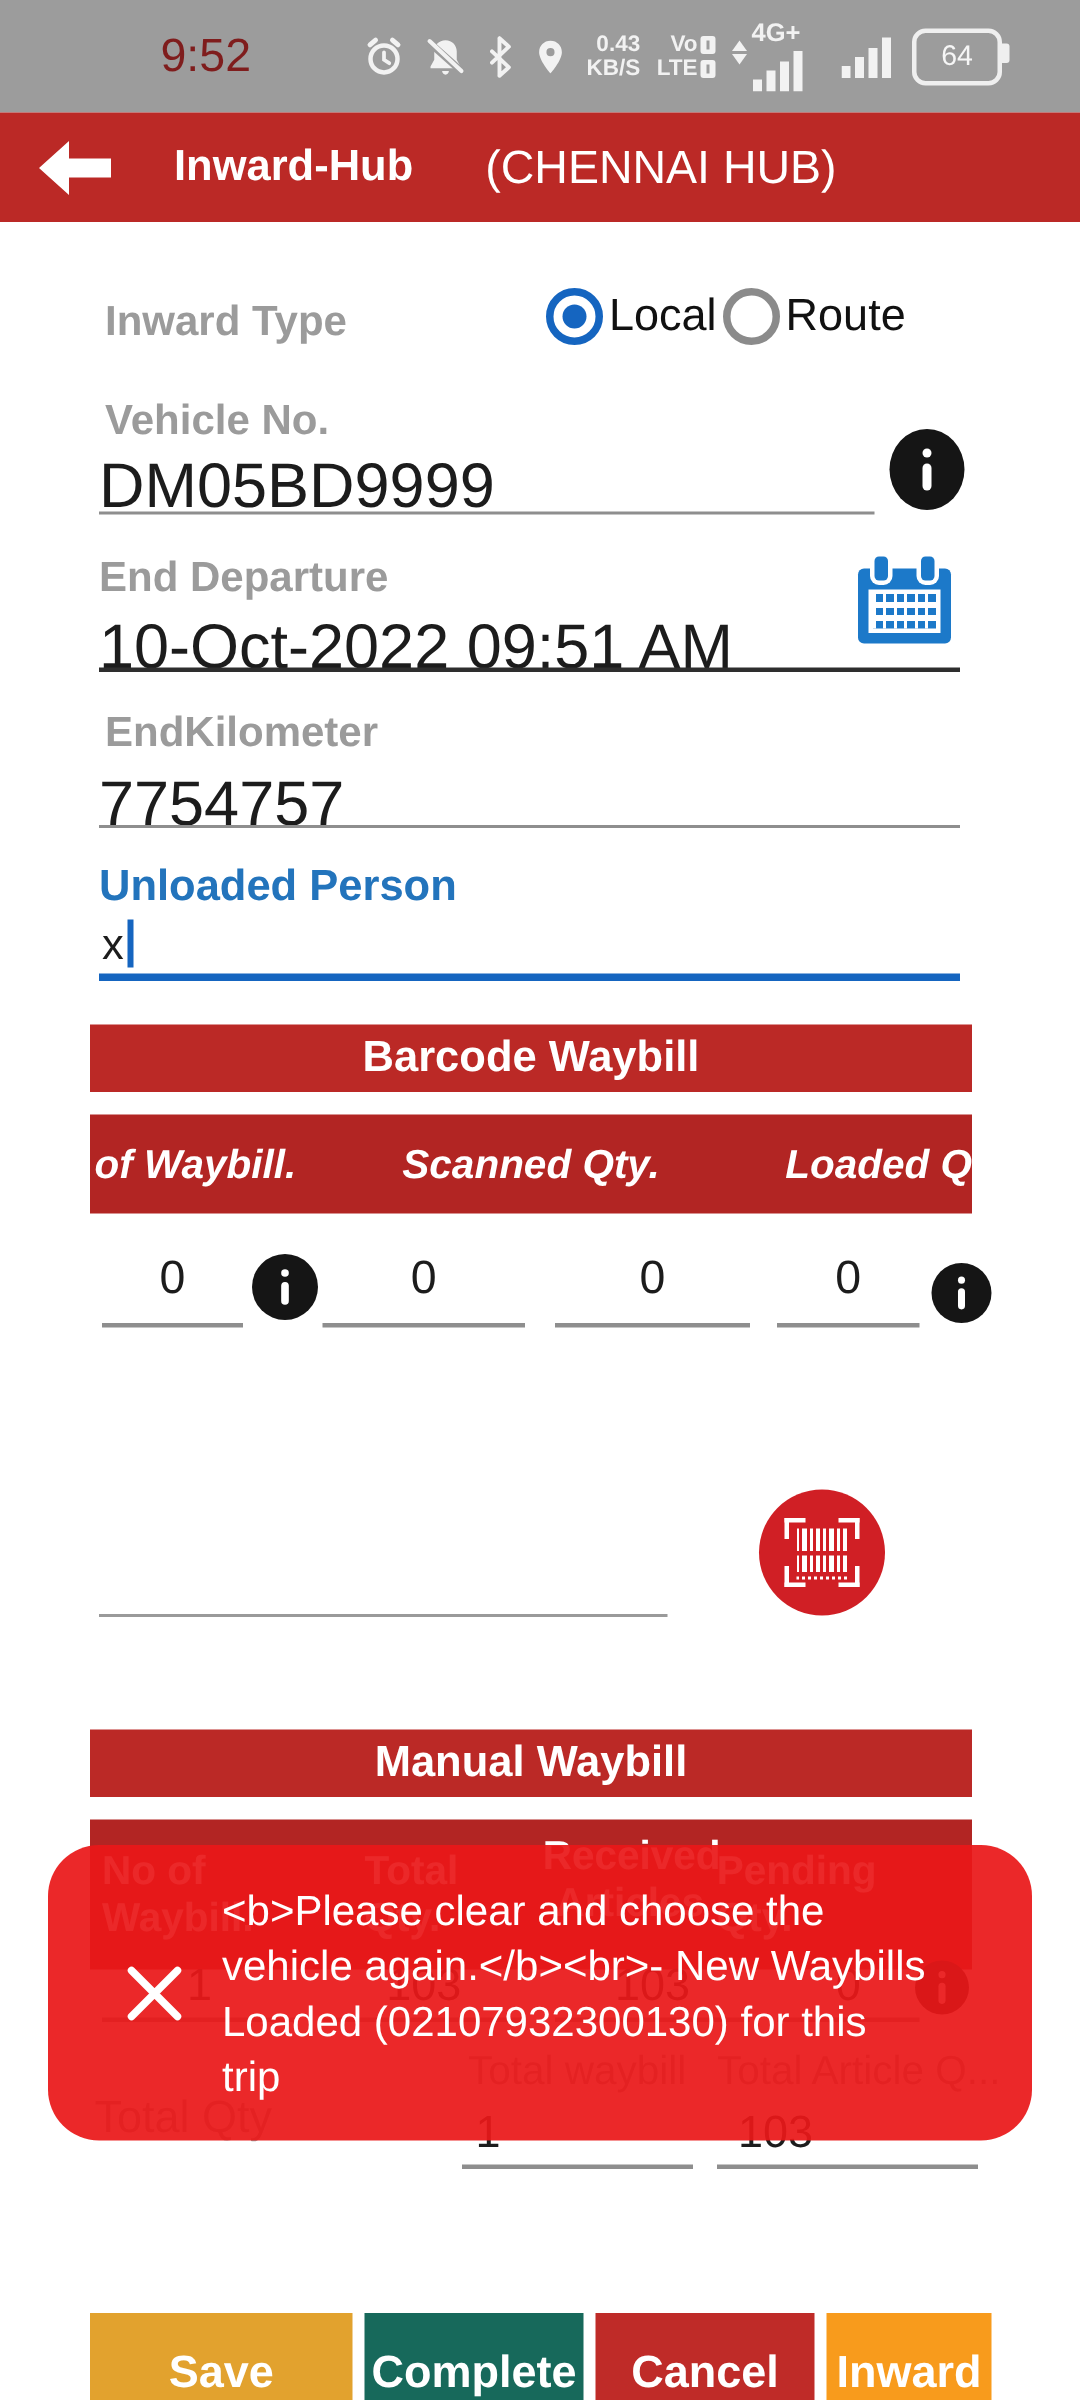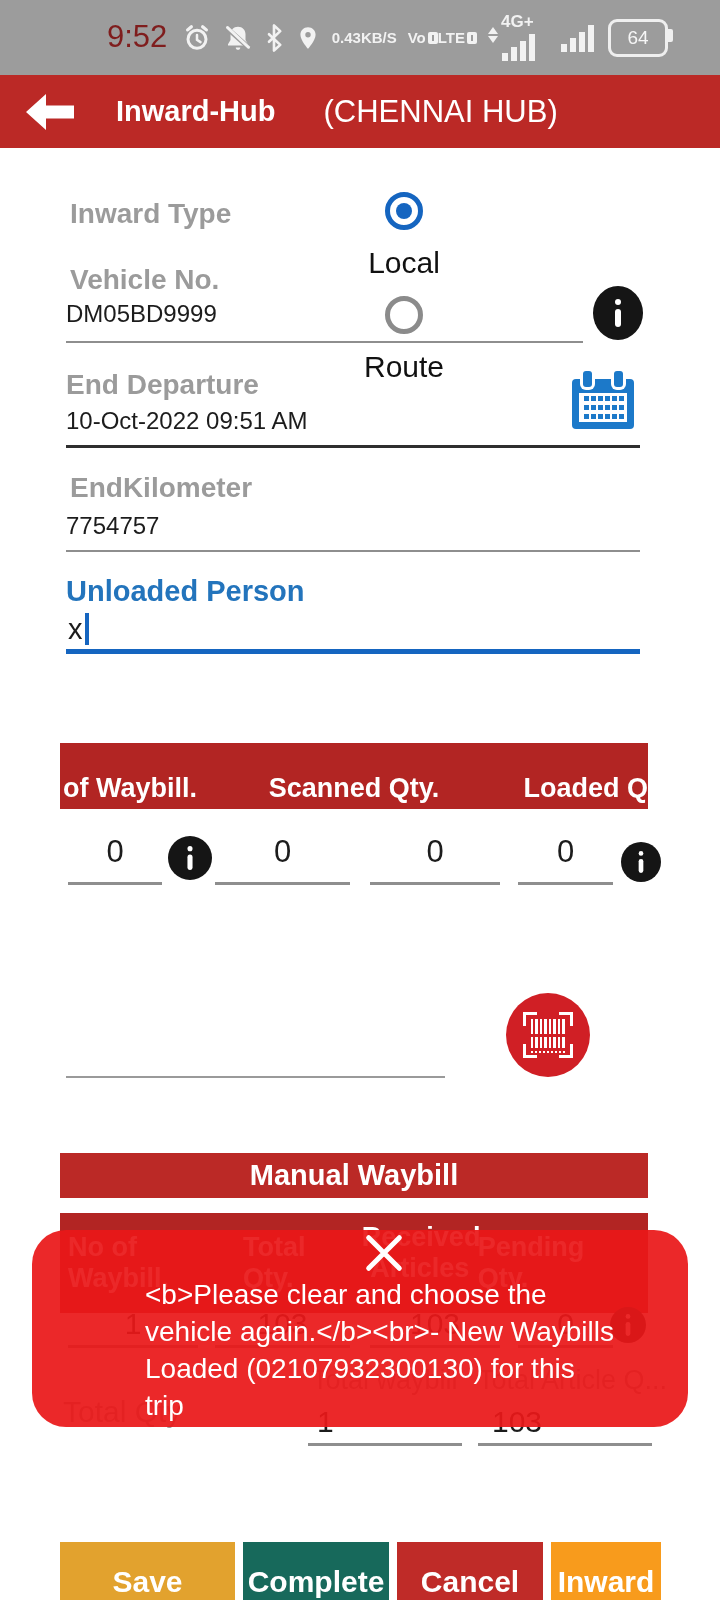--- a/index.html
+++ b/index.html
@@ -3,21 +3,21 @@
 <meta charset="utf-8">
 <style>
   html,body{margin:0;padding:0;background:#e8e8e8;}
   .screen{position:relative;width:720px;height:1600px;background:#ffffff;overflow:hidden;
           font-family:"Liberation Sans",sans-serif;color:#1c1c1c;}
 
   
   .statusbar{position:absolute;top:0;left:0;right:0;height:75px;background:#9c9c9c;}
   .sb-time{position:absolute;left:107px;top:19px;font-size:31px;color:#7f1d1d;}
   .sb-icons{position:absolute;right:52px;top:0;height:75px;display:flex;align-items:center;gap:11px;color:#f2f2f2;}
-  .sb-stack{display:flex;flex-direction:row;align-items:flex-end;font-size:15px;font-weight:700;line-height:16px;}
+  .sb-stack{display:flex;flex-direction:column;align-items:flex-end;font-size:15px;font-weight:700;line-height:16px;}
   .volte-row{display:flex;align-items:center;}
   .sq{display:inline-block;width:10px;height:12px;background:#f2f2f2;border-radius:2px;margin-left:2px;position:relative;}
   .sq::after{content:"";position:absolute;left:4px;top:3px;width:2px;height:6px;background:#9c9c9c;}
   .net{position:relative;width:62px;height:46px;}
   .net-arrows{position:absolute;left:0;top:12px;display:flex;flex-direction:column;gap:2px;}
   .tri-up{width:0;height:0;border-left:5px solid transparent;border-right:5px solid transparent;border-bottom:7px solid #f2f2f2;}
   .tri-dn{width:0;height:0;border-left:5px solid transparent;border-right:5px solid transparent;border-top:7px solid #f2f2f2;}
   .net-label{position:absolute;left:13px;top:-3px;font-size:17px;font-weight:700;}
   .net-bars{position:absolute;left:14px;bottom:0;}
   .battery{width:54px;height:32px;border:3px solid #efefef;border-radius:9px;display:flex;align-items:center;justify-content:center;
@@ -25,24 +25,24 @@
   .battery::after{content:"";position:absolute;right:-8px;top:7px;width:5px;height:13px;background:#efefef;border-radius:0 2px 2px 0;}
 
   
   .appbar{position:absolute;top:75px;left:0;right:0;height:73px;background:#bb2926;color:#fff;display:flex;align-items:center;}
   .back-btn{margin-left:24px;width:52px;height:40px;display:flex;align-items:center;}
   .appbar-title{margin-left:40px;font-size:29px;font-weight:700;}
   .appbar-sub{margin-left:48px;font-size:31px;}
 
   
   .lbl{position:absolute;font-size:28px;color:#9b9b9b;font-weight:bold;}
-  .val{position:absolute;font-size:24px;color:#1c1c1c;}
+  .val{position:absolute;font-size:42px;color:#1c1c1c;}
   .uline{position:absolute;height:2px;background:#8e8e8e;}
 
-  .radio-row{position:absolute;left:364px;top:192px;display:flex;align-items:center;gap:16px;flex-direction:column;}
+  .radio-row{position:absolute;left:364px;top:192px;display:flex;align-items:center;gap:4px;}
   .radio{width:28px;height:28px;border-radius:50%;display:flex;align-items:center;justify-content:center;}
   .radio.sel{border:5px solid #1565c0;}
   .radio.unsel{border:5px solid #8b8b8b;}
   .radio-dot{width:16px;height:16px;border-radius:50%;background:#1565c0;}
   .radio-lbl{font-size:30px;color:#111;}
 
   .info{position:absolute;background:#151515;border-radius:50%;display:flex;align-items:center;justify-content:center;}
   .ig{position:relative;width:6px;height:28px;}
   .ig::before{content:"";position:absolute;top:0;left:0;width:6px;height:6px;background:#fff;border-radius:50%;}
   .ig::after{content:"";position:absolute;top:10px;left:0;width:6px;height:18px;background:#fff;border-radius:3px;}
@@ -58,21 +58,21 @@
      background-image:repeating-linear-gradient(90deg,#fff 0 2px,transparent 2px 7px),
                       repeating-linear-gradient(0deg,#1c79c9 0 5px,#fff 5px 9px);}
 
   .caret{display:inline-block;width:4px;height:32px;background:#1565c0;vertical-align:-6px;margin-left:2px;}
 
   
   .section-banner{position:absolute;left:60px;width:588px;height:45px;background:#bb2926;color:#fff;
                   display:flex;align-items:center;justify-content:center;font-size:29px;font-weight:700;}
   .thead1{position:absolute;left:60px;top:743px;width:588px;height:66px;background:#b22523;color:#fff;
           font-size:27px;font-weight:700;overflow:hidden;}
-  .thead1 span{position:absolute;top:12px;line-height:66px;}
+  .thead1 span{position:absolute;top:0;line-height:66px;font-style:italic;}
   .th-left{left:3px;} .th-center{left:0;right:0;text-align:center;} .th-right{right:0;}
 
   .zf{position:absolute;top:826px;height:56px;line-height:52px;text-align:center;font-size:31px;border-bottom:3px solid #8e8e8e;}
 
   .scan-btn{position:absolute;left:506px;top:993px;width:84px;height:84px;border-radius:50%;background:#d01f25;
             display:flex;align-items:center;justify-content:center;}
   .scan-glyph{position:relative;width:50px;height:46px;}
   .sc{position:absolute;width:11px;height:11px;border:3px solid #fff;}
   .sc.tl{top:0;left:0;border-right:none;border-bottom:none;}
   .sc.tr{top:0;right:0;border-left:none;border-bottom:none;}
@@ -90,21 +90,21 @@
           padding:0 8px;box-sizing:border-box;}
   .th2-col3{width:116px;text-align:center;line-height:31px;transform:translateY(-10px);}
 
   .mf{position:absolute;top:1305px;height:40px;line-height:38px;text-align:center;font-size:30px;border-bottom:3px solid #8e8e8e;}
 
   .tot-lbl{position:absolute;font-size:27px;color:#9e9e9e;white-space:nowrap;}
   .tot-val{position:absolute;font-size:30px;color:#1c1c1c;}
 
   
   .toast{position:absolute;left:32px;top:1230px;width:656px;height:197px;border-radius:34px;
-         background:rgba(233,24,25,0.93);z-index:5;display:flex;align-items:center;box-sizing:border-box;padding-left:48px;flex-direction:column;}
+         background:rgba(233,24,25,0.93);z-index:5;display:flex;align-items:center;box-sizing:border-box;padding-left:48px;}
   .toast-x{width:46px;height:46px;flex:0 0 auto;}
   .toast-text{margin-left:22px;width:500px;font-size:28px;line-height:37px;color:#fff;white-space:pre-line;}
 
   
   .btn-row{position:absolute;left:60px;top:1542px;display:flex;gap:8px;z-index:2;}
   .btn{height:80px;color:#fff;font-size:30px;font-weight:700;display:flex;align-items:center;justify-content:center;}
   .btn.save{width:175px;background:#e2a22e;}
   .btn.complete{width:146px;background:#17695b;}
   .btn.cancel{width:146px;background:#bf2b28;}
   .btn.inward{width:110px;background:#f89b1c;}
@@ -213,20 +213,21 @@
   <div class="uline" style="left:66px;top:445px;width:574px;height:3px;background:#2e2e2e;"></div>
 
   <div class="lbl" style="left:70px;top:472px;">EndKilometer</div>
   <div class="val" style="left:66px;top:512px;">7754757</div>
   <div class="uline" style="left:66px;top:550px;width:574px;"></div>
 
   <div class="lbl" style="left:66px;top:575px;color:#2374bc;font-size:29px;">Unloaded Person</div>
   <div class="val" style="left:68px;top:613px;font-size:29px;"><span>x</span><span class="caret"></span></div>
   <div class="uline" style="left:66px;top:649px;width:574px;height:5px;background:#1565c0;"></div>
 
+  <div class="section-banner" style="top:683px;">Barcode Waybill</div>
   <div class="thead1">
     <span class="th-left">of Waybill.</span>
     <span class="th-center">Scanned Qty.</span>
     <span class="th-right">Loaded Q</span>
   </div>
   <div class="zf" style="left:68px;width:94px;">0</div>
   <div class="info" style="left:168px;top:836px;width:44px;height:44px;">
       <span class="ig" style="transform:scale(0.85);"></span>
     </div>
   <div class="zf" style="left:215px;width:135px;">0</div>

